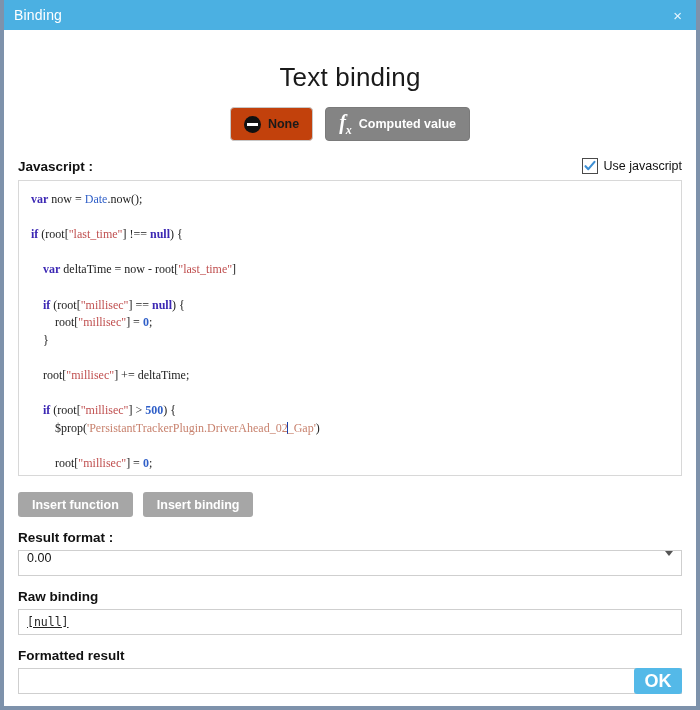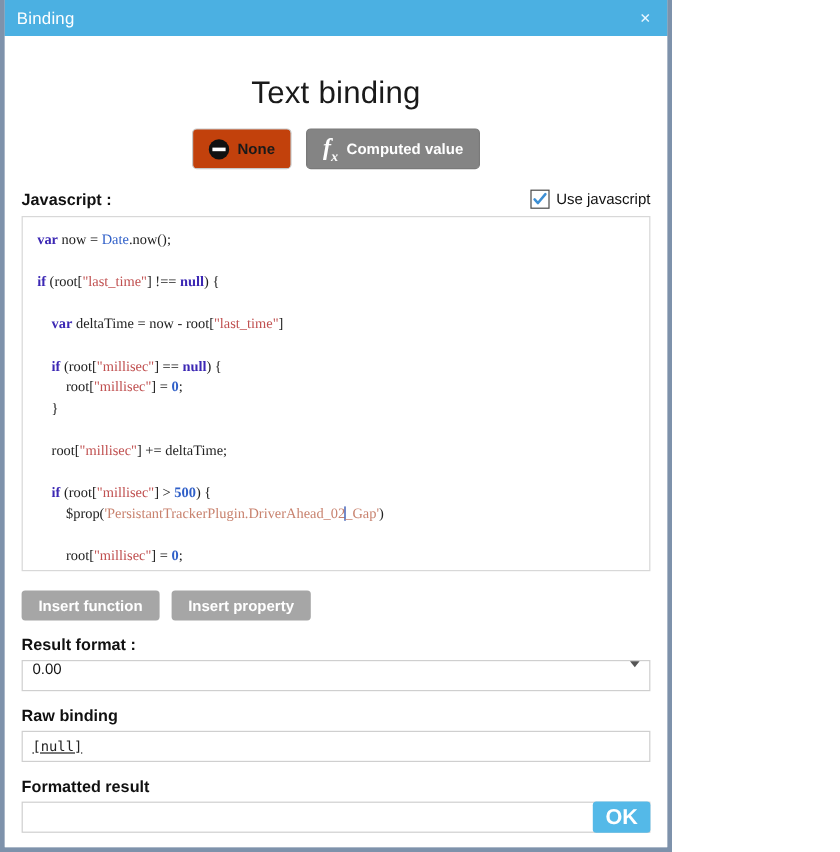--- a/index.html
+++ b/index.html
@@ -11,21 +11,21 @@
     width: 700px;
     height: 710px;
     font-family: "Liberation Sans", sans-serif;
     overflow: hidden;
   }
 
   
   .window {
     position: absolute;
     left: 0; top: 0;
-    width: 560px;
+    width: 700px;
     height: 710px;
     box-sizing: border-box;
     border: 4px solid #7e92ab;
     border-top: none;
     background: #ffffff;
   }
 
   .titlebar {
     height: 30px;
     background: #4bb0e2;
@@ -316,21 +316,21 @@
 
         root[<span class="str">"millisec"</span>] = <span class="num">0</span>;
     }
 }
 
 root[] = now;</pre>
     </div>
 
     <div class="insert-row">
       <button class="gray-btn">Insert function</button>
-      <button class="gray-btn">Insert property</button>
+      <button class="gray-btn">Insert binding</button>
     </div>
 
     <div class="field-label">Result format :</div>
     <div class="select-box">
       <span>0.00</span>
       <span class="caret-down"></span>
     </div>
 
     <div class="field-label">Raw binding</div>
     <div class="text-box">

